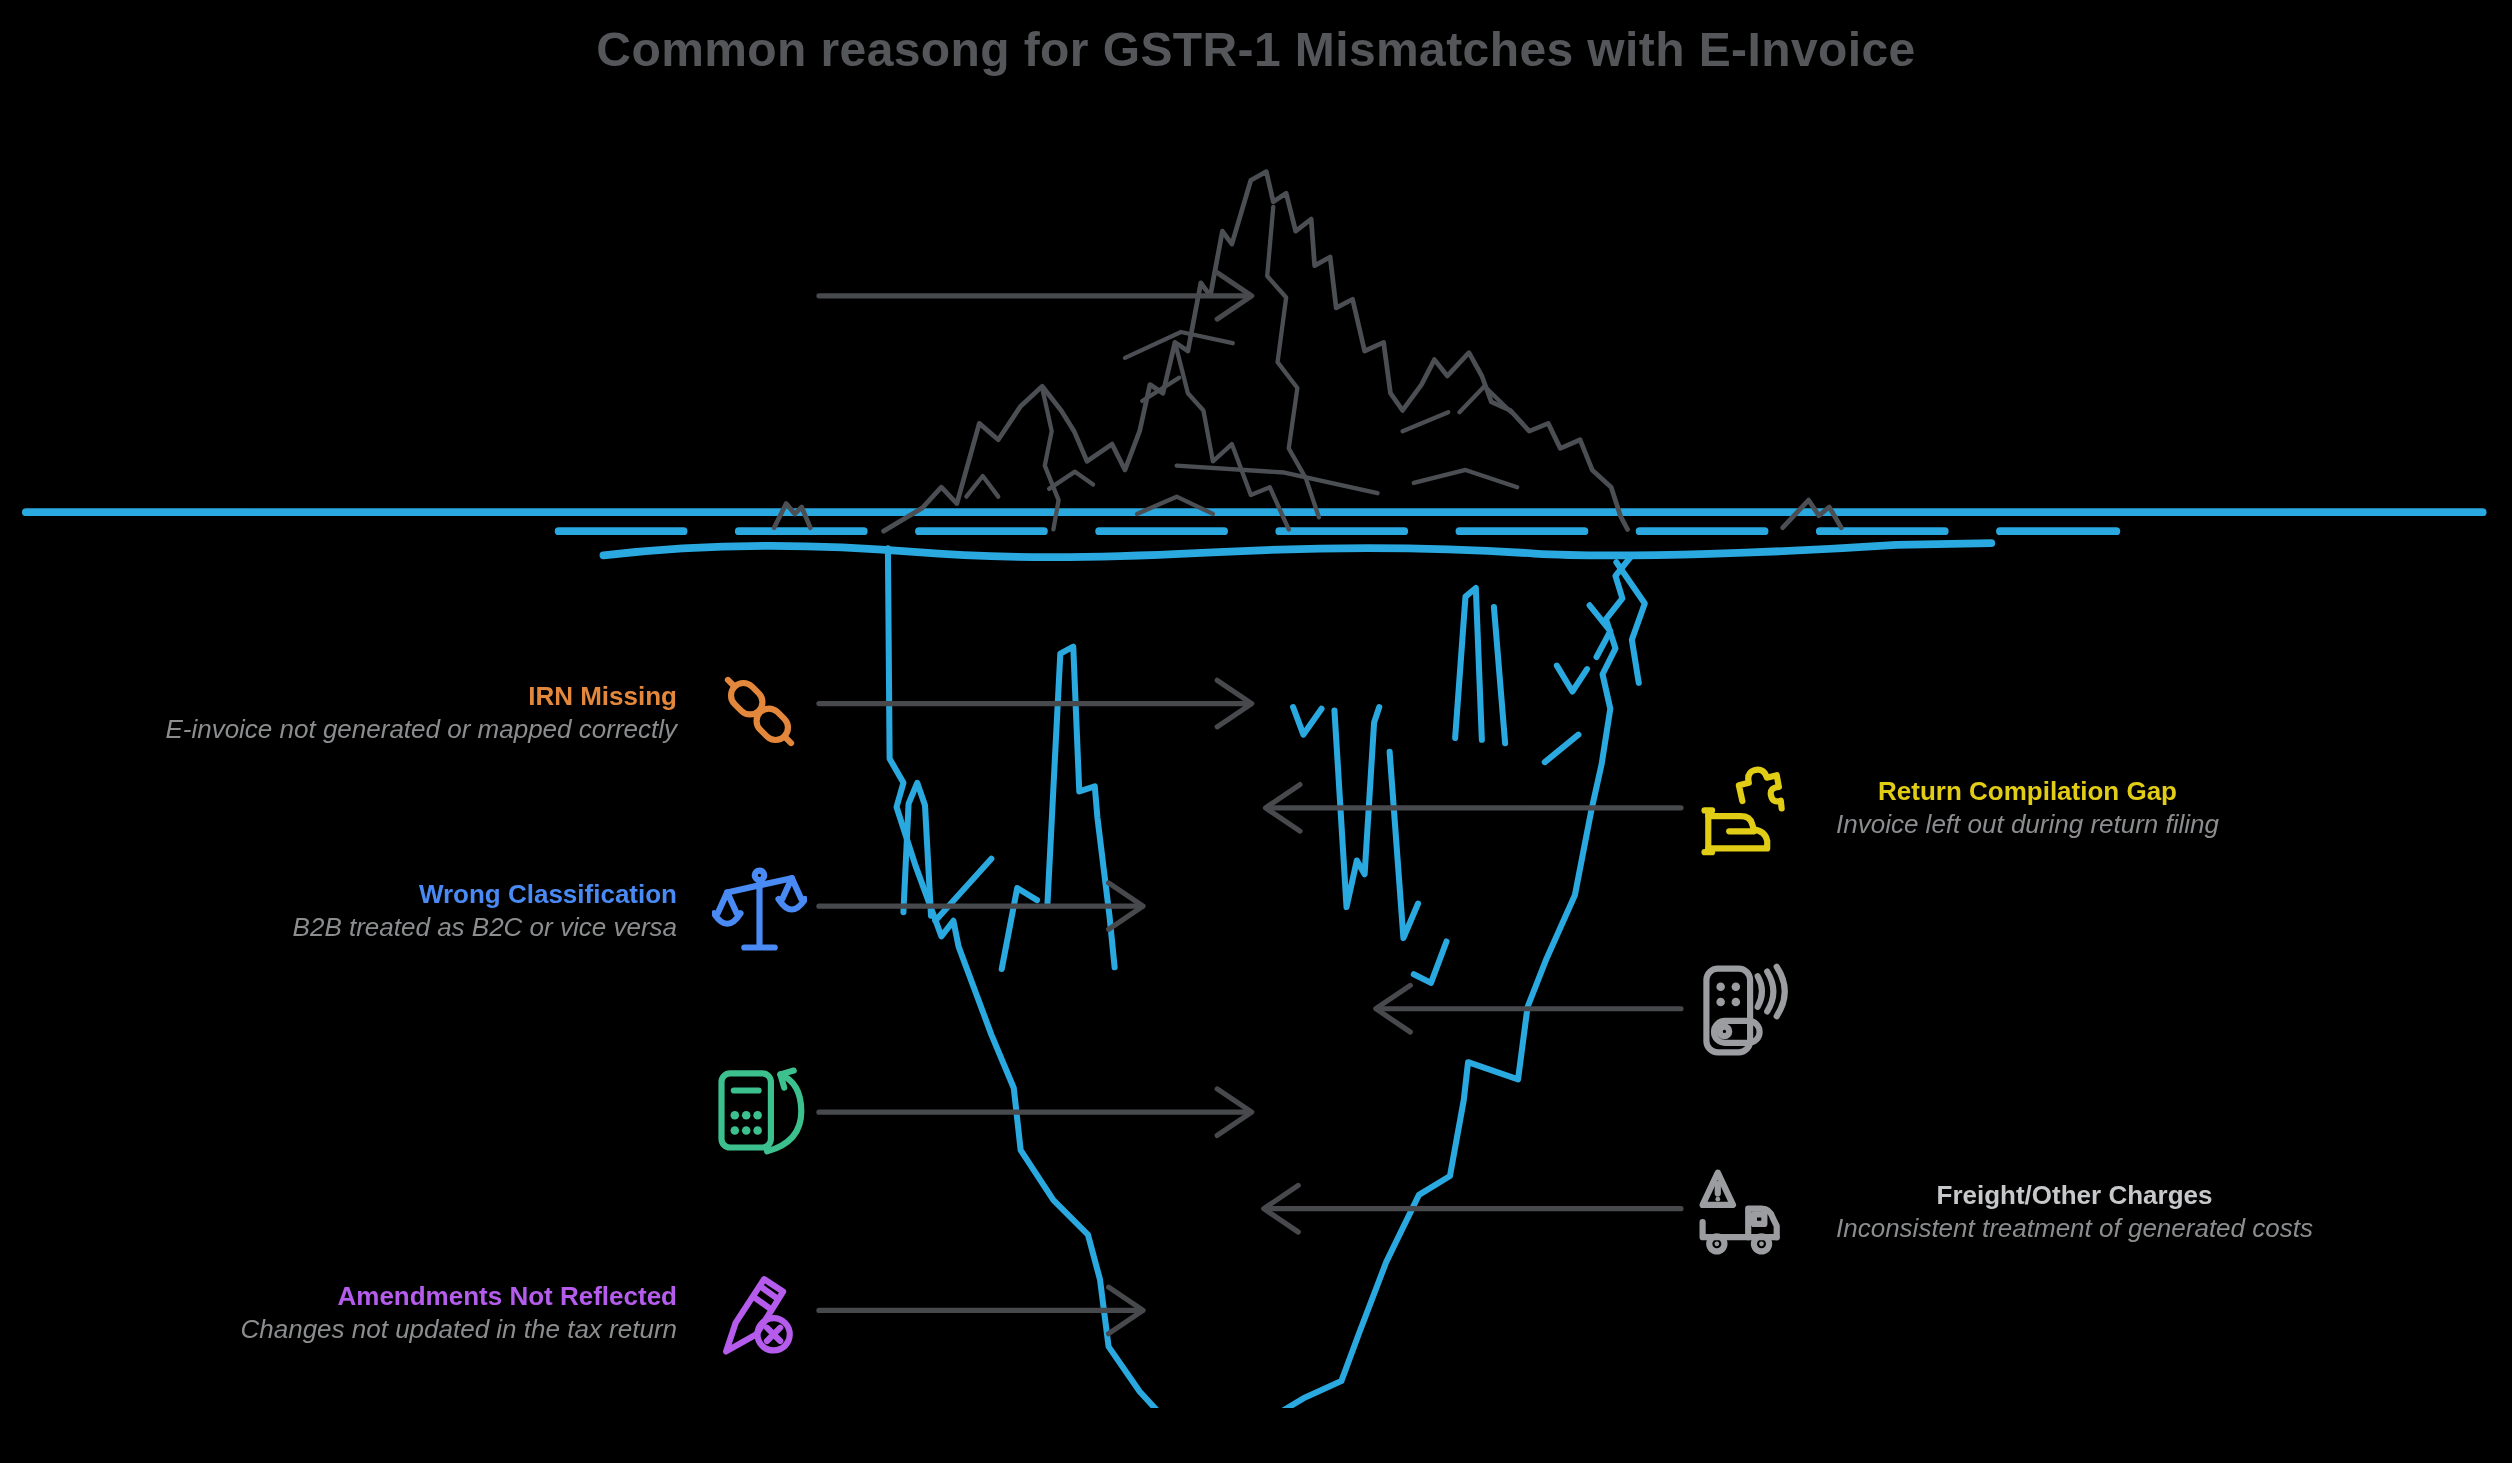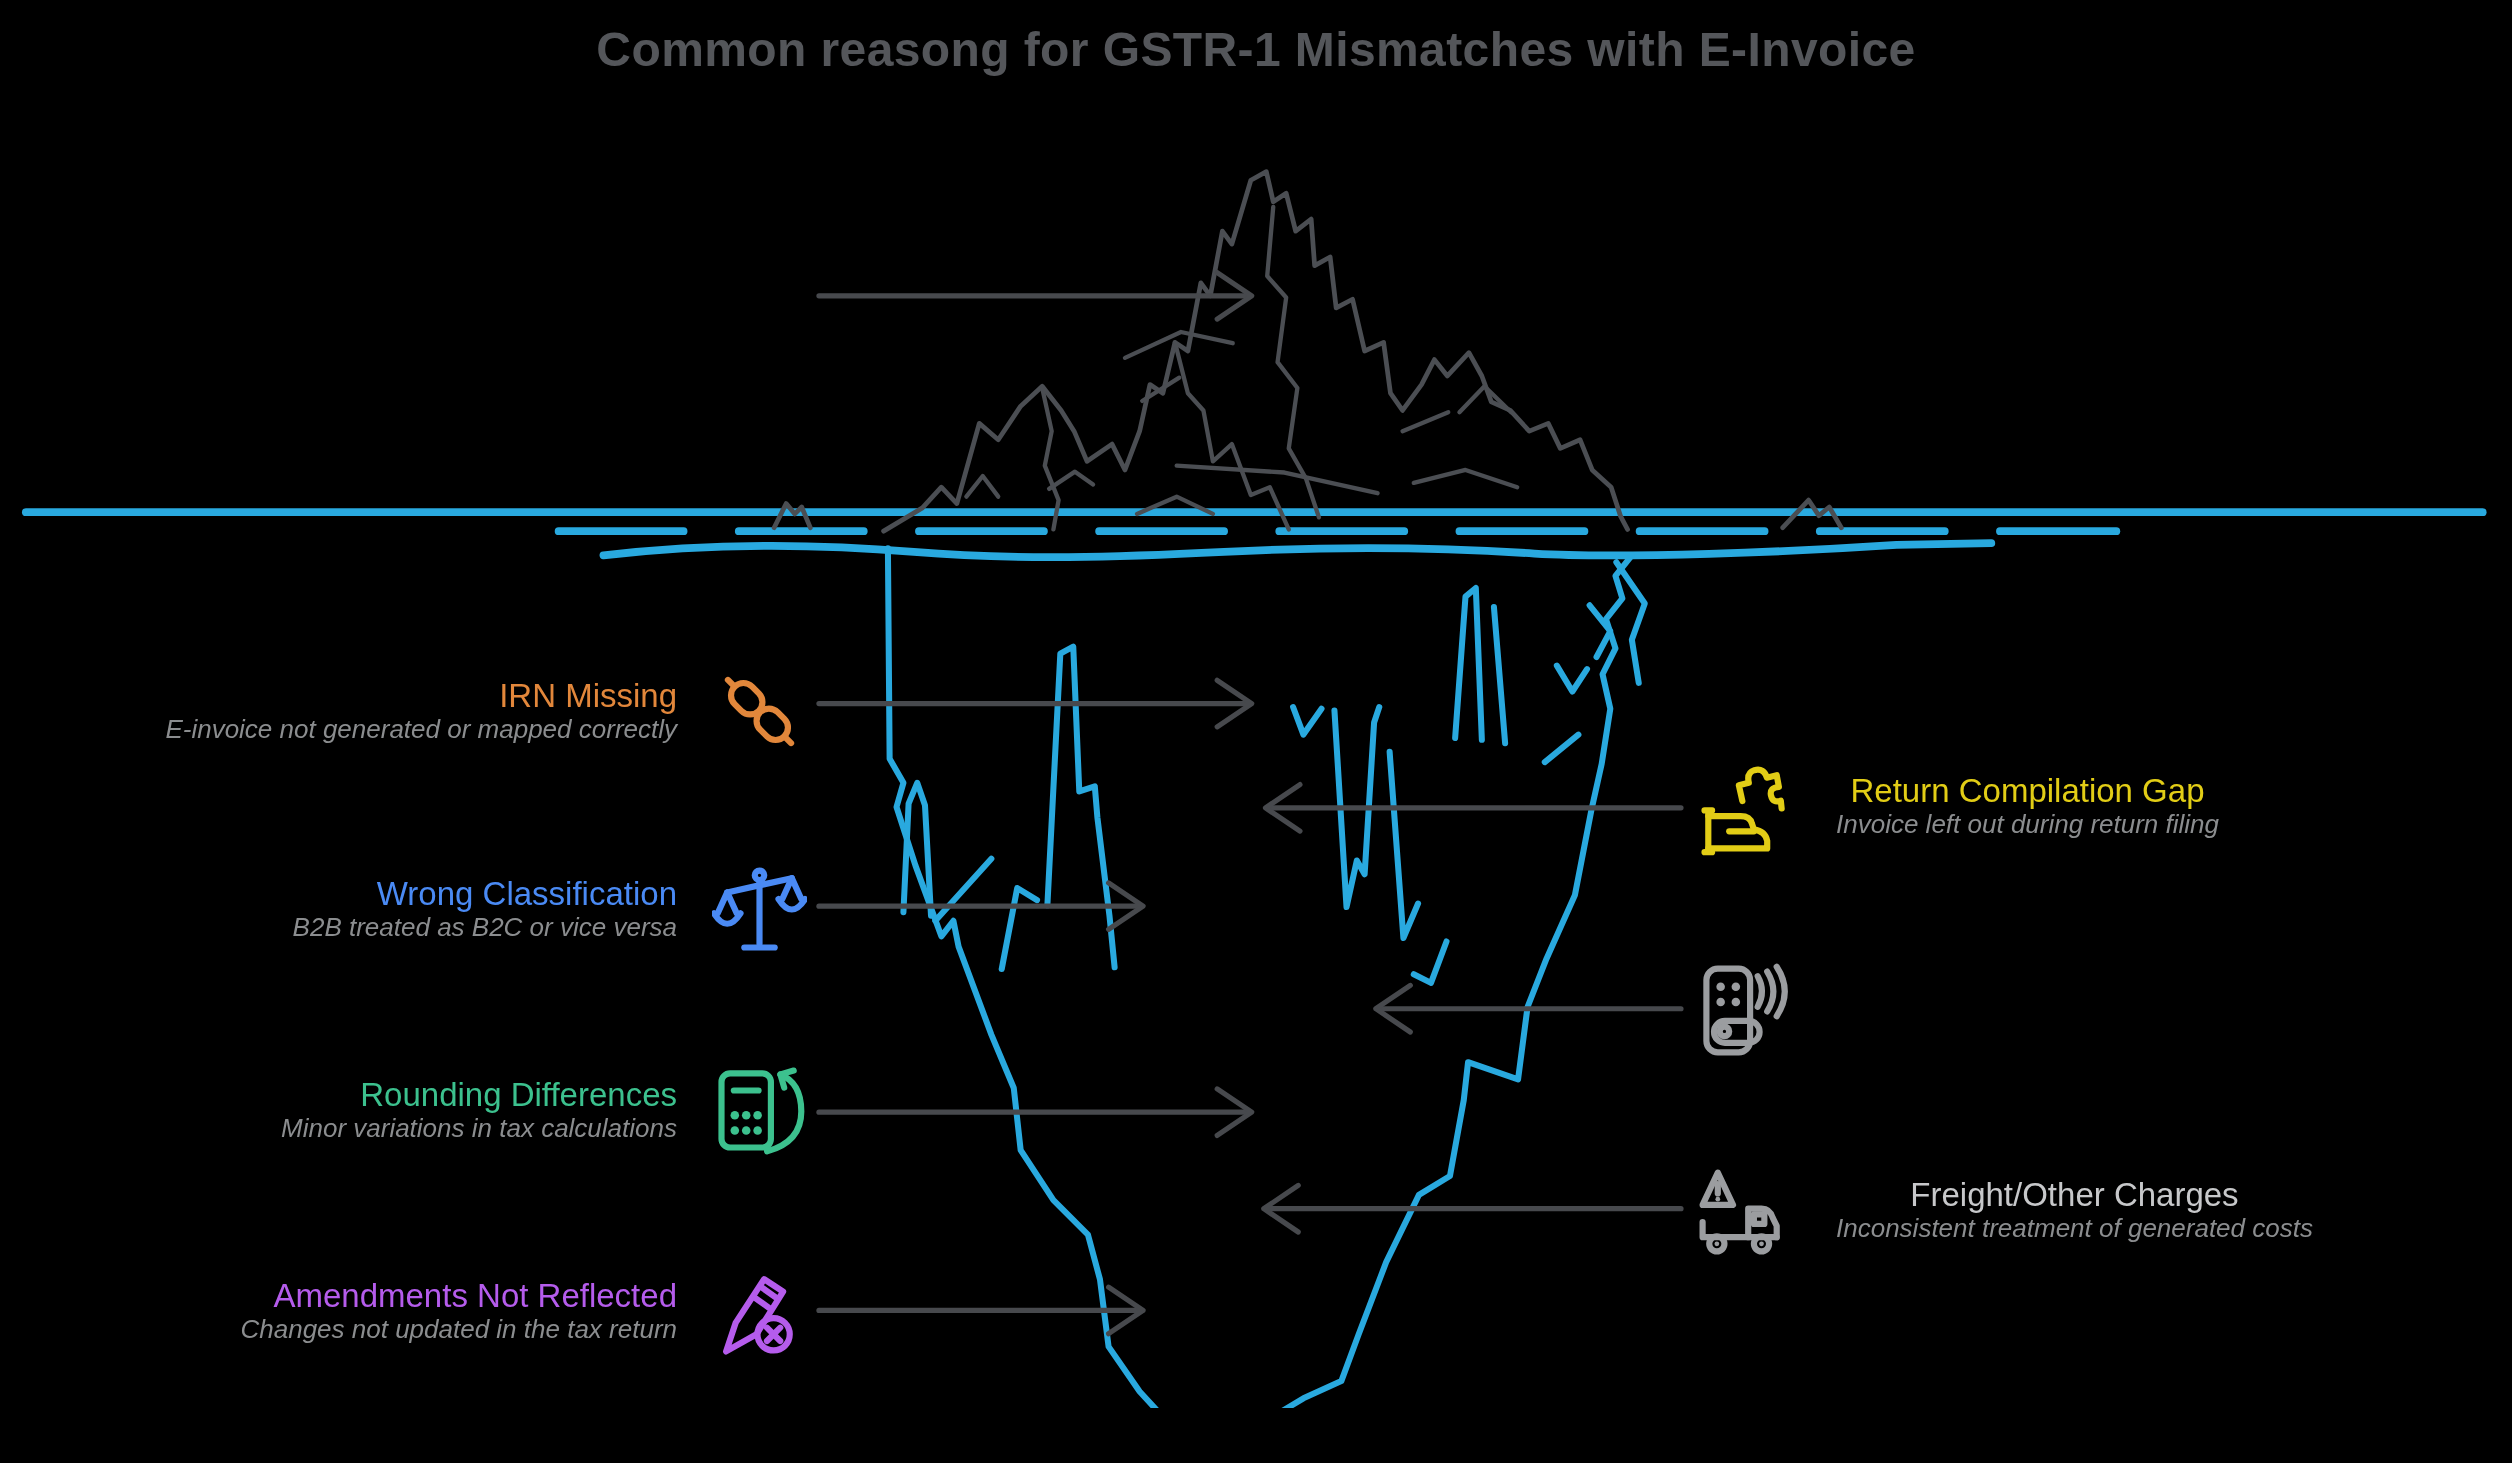--- a/index.html
+++ b/index.html
@@ -8,21 +8,21 @@
     font-family:"Liberation Sans", sans-serif;
   }
   .scene{position:absolute;left:0;top:0;width:2512px;height:1464px;}
   .page-title{
     position:absolute;left:0;top:22.4px;width:100%;margin:0;text-align:center;
     font-size:48px;font-weight:700;letter-spacing:0.4px;color:#54565a;
   }
   .label{position:absolute;}
   .label-left{right:1835px;text-align:right;}
   .label-right{left:1836px;text-align:center;}
-  .label-title{font-size:33px;font-weight:400;line-height:34px;white-space:nowrap;}
+  .label-title{font-size:26px;font-weight:700;line-height:34px;white-space:nowrap;}
   .label-sub{font-size:26px;font-weight:400;line-height:33px;color:#8b8d8f;white-space:nowrap;font-style:italic;}
   .c-orange{color:#e2873b}.c-blue{color:#4a8af4}.c-green{color:#3cc18e}
   .c-purple{color:#b55cec}.c-yellow{color:#e2cd16}.c-ltgray{color:#c7c8ca}
   .icon-box{position:absolute;width:95px;height:95px;}
   .icon-box svg{width:100%;height:100%;display:block;}
   .ic{fill:none;stroke:currentColor;stroke-width:6.5;stroke-linecap:round;stroke-linejoin:round;}
   .ic-fill{fill:currentColor;stroke:none;}
   
   .rock{fill:none;stroke:#4b4e53;stroke-width:5.5;stroke-linejoin:round;stroke-linecap:round;}
   .crack{fill:none;stroke:#4b4e53;stroke-width:5;stroke-linejoin:round;stroke-linecap:round;}
@@ -153,24 +153,20 @@
     <svg viewBox="0 0 100 100">
       <circle class="ic" cx="50" cy="14" r="5"></circle>
       <line class="ic" x1="50" y1="19" x2="50" y2="86"></line>
       <line class="ic" x1="34" y1="90" x2="66" y2="90" stroke-width="9"></line>
       <line class="ic" x1="16" y1="32" x2="84" y2="17"></line>
       <path class="ic" d="M16,32 L6,54 M16,32 L26,54 M2,54 Q16,76 30,54"></path>
       <path class="ic" d="M84,17 L74,39 M84,17 L94,39 M70,39 Q84,61 98,39"></path>
     </svg>
   </div>
 
-  <div class="label label-left" style="top:1078px">
-    <div class="label-title c-green">Rounding Differences</div>
-    <div class="label-sub">Minor variations in tax calculations</div>
-  </div>
   <div class="icon-box c-green" style="left:712px;top:1062px">
     <svg viewBox="0 0 100 100">
       <rect class="ic" x="10" y="12" width="52" height="78" rx="9"></rect>
       <line class="ic" x1="23" y1="30" x2="49" y2="30" stroke-width="9"></line>
       <circle class="ic-fill" cx="24" cy="56" r="4.5"></circle>
         <circle class="ic-fill" cx="36" cy="56" r="4.5"></circle>
         <circle class="ic-fill" cx="48" cy="56" r="4.5"></circle>
       <circle class="ic-fill" cx="24" cy="72" r="4.5"></circle>
         <circle class="ic-fill" cx="36" cy="72" r="4.5"></circle>
         <circle class="ic-fill" cx="48" cy="72" r="4.5"></circle>

